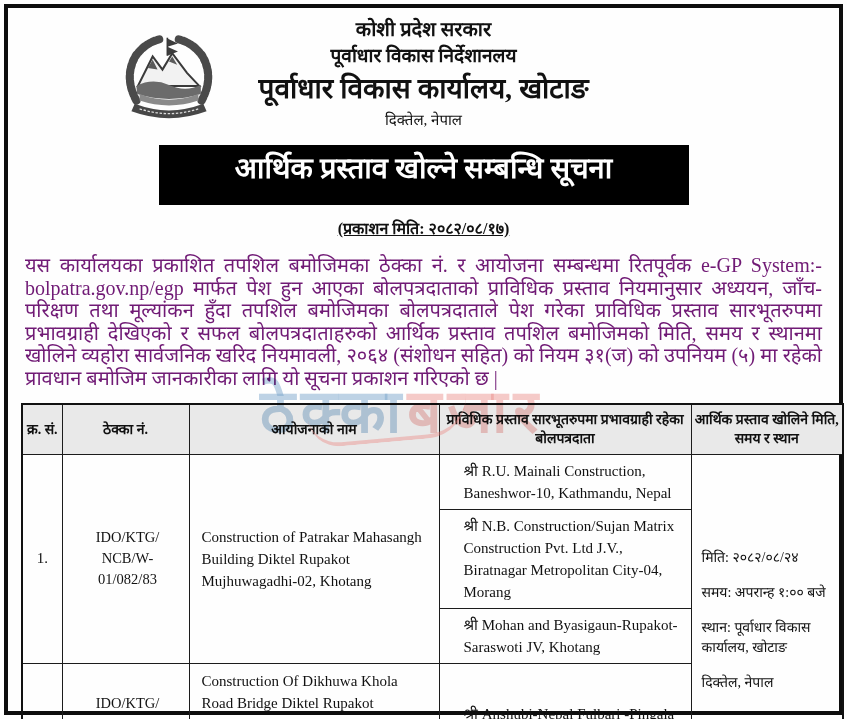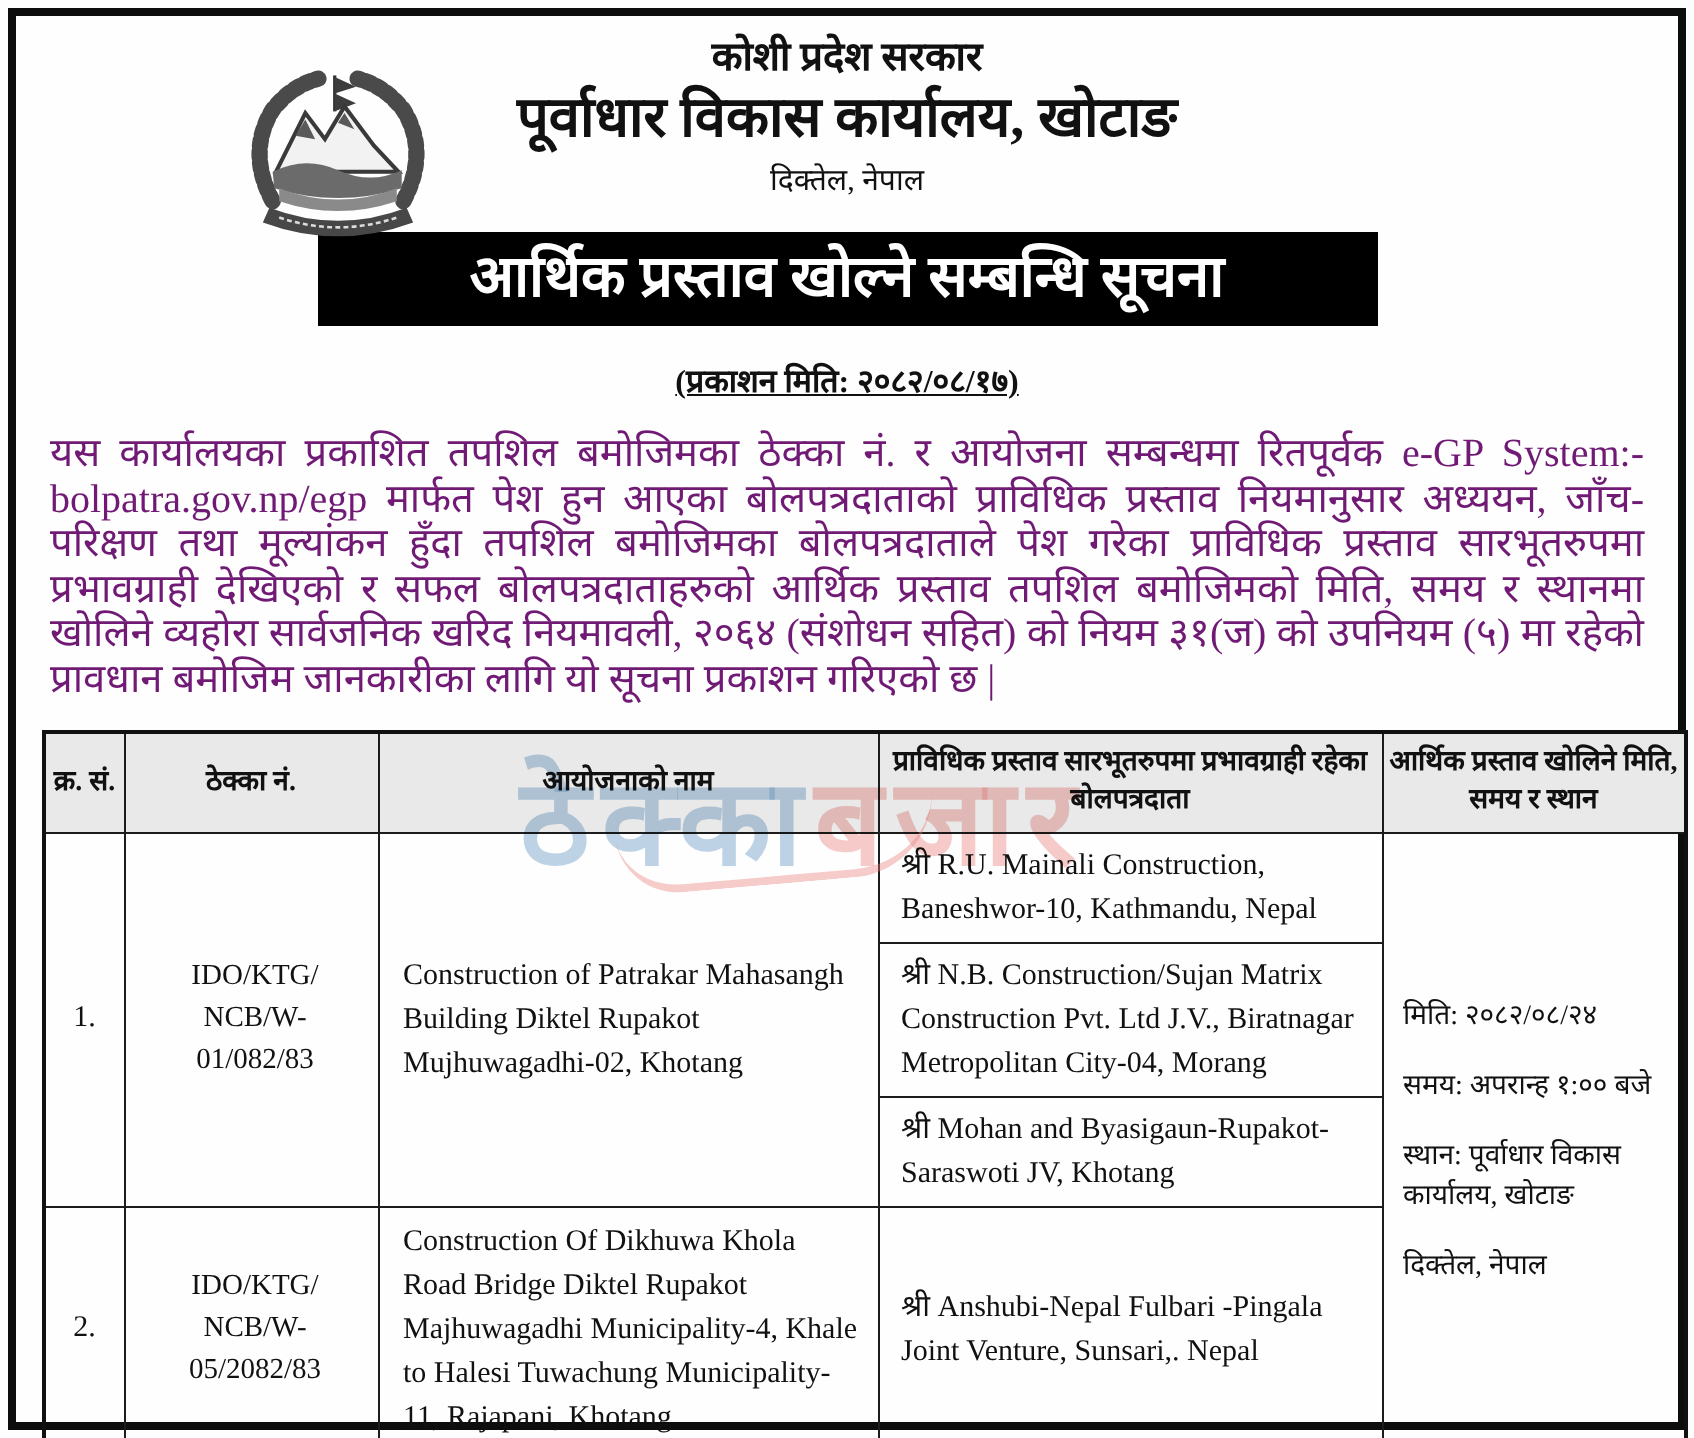--- a/index.html
+++ b/index.html
@@ -18,25 +18,25 @@
   .emblem { position:absolute; left:112px; top:26px; width:98px; height:94px; }
   .hdr { text-align:center; color:#111; }
   .hdr-gov      { font-size:20px; font-weight:bold; line-height:22px; }
   .hdr-ministry { font-size:24px; font-weight:bold; line-height:32px; margin-top:2px; }
   .hdr-dir      { font-size:19px; font-weight:bold; line-height:27px; margin-top:2px; }
   .hdr-office   { font-size:28px; font-weight:bold; line-height:36px; margin-top:2px; }
   .hdr-loc      { font-size:15px; line-height:22px; margin-top:2px; }
 
   
   .banner {
-    width:530px; height:47px; margin:14px auto 16px; background:#000;
+    width:530px; height:60px; margin:14px auto 0; background:#000;
     color:#fff; font-size:29px; font-weight:bold; text-align:center; line-height:46px;
   }
   .pubdate {
-    margin-top:0; text-align:center; font-size:16px; font-weight:bold;
+    margin-top:12px; text-align:center; font-size:16px; font-weight:bold;
     text-decoration:underline; color:#111;
   }
 
   
   .body-par {
     margin:15px 17px 0; font-size:20px; line-height:22.5px; text-align:justify; color:#701a75;
   }
 
   
   .watermark {
@@ -61,21 +61,21 @@
   table.notice th, table.notice td {
     border:1.6px solid #1c1c1c; color:#111;
   }
   table.notice th {
     background:#e9e9e9; font-size:14px; font-weight:bold; text-align:center;
     padding:4px 3px; line-height:19px; height:50px;
   }
   td.c-sn   { text-align:center; font-size:15px; padding:4px; }
   td.c-con  { font-size:14.5px; padding:5px 6px 5px 10px; line-height:21px;text-align:center; }
   td.c-proj { font-size:15px; padding:6px 8px 6px 12px; line-height:22px; }
-  td.c-bid  { font-size:15px; padding:5px 6px 5px 11px; line-height:22px; vertical-align:middle;margin-left:15px; }
+  td.c-bid  { font-size:15px; padding:5px 6px 5px 24px; line-height:22px; vertical-align:middle;margin-left:15px; }
   td.c-open { font-size:14px; padding:8px 6px 8px 10px; line-height:20px; vertical-align:middle; }
   td.c-open .open-item { margin-bottom:15px; }
   td.c-open .open-item:last-child { margin-bottom:0; }
 </style>
 </head>
 <body>
 
 <div class="page">
   <div class="frame">
     <div class="content">
@@ -92,20 +92,21 @@
         <path d="M34,40 L40,30 L46,42 Z M60,32 L64,26 L70,36 Z" fill="#5a5a5a"></path>
 
         <path d="M20,62 Q40,52 60,61 Q80,70 99,61 L99,72 Q60,84 21,72 Z" fill="#6b6b6b"></path>
         <path d="M24,72 Q60,86 96,72 L96,80 Q60,92 24,80 Z" fill="#8a8a8a"></path>
 
         <path d="M18,84 Q60,100 102,84 L106,93 Q60,110 14,93 Z" fill="#474747"></path>
         <path d="M24,90 Q60,102 96,90" fill="none" stroke="#dcdcdc" stroke-width="1.6" stroke-dasharray="3 2"></path>
       </svg>
 
       <div class="hdr hdr-gov">कोशी प्रदेश सरकार</div>
+      <div class="hdr hdr-dir">पूर्वाधार विकास निर्देशानलय</div>
       <div class="hdr hdr-office">पूर्वाधार विकास कार्यालय, खोटाङ</div>
       <div class="hdr hdr-loc">दिक्तेल, नेपाल</div>
 
       <div class="banner">आर्थिक प्रस्ताव खोल्ने सम्बन्धि सूचना</div>
 
       <div class="pubdate">(प्रकाशन मिति: २०८२/०८/१७)</div>
 
       <p class="body-par">यस कार्यालयका प्रकाशित तपशिल बमोजिमका ठेक्का नं. र आयोजना सम्बन्धमा रितपूर्वक e-GP System:- bolpatra.gov.np/egp मार्फत पेश हुन आएका बोलपत्रदाताको प्राविधिक प्रस्ताव नियमानुसार अध्ययन, जाँच-परिक्षण तथा मूल्यांकन हुँदा तपशिल बमोजिमका बोलपत्रदाताले पेश गरेका प्राविधिक प्रस्ताव सारभूतरुपमा प्रभावग्राही देखिएको र सफल बोलपत्रदाताहरुको आर्थिक प्रस्ताव तपशिल बमोजिमको मिति, समय र स्थानमा खोलिने व्यहोरा सार्वजनिक खरिद नियमावली, २०६४ (संशोधन सहित) को नियम ३१(ज) को उपनियम (५) मा रहेको प्रावधान बमोजिम जानकारीका लागि यो सूचना प्रकाशन गरिएको छ |</p>
 
       <div class="watermark"><span class="wm-blue">ठेक्का</span><span class="wm-red">बजार</span></div>

